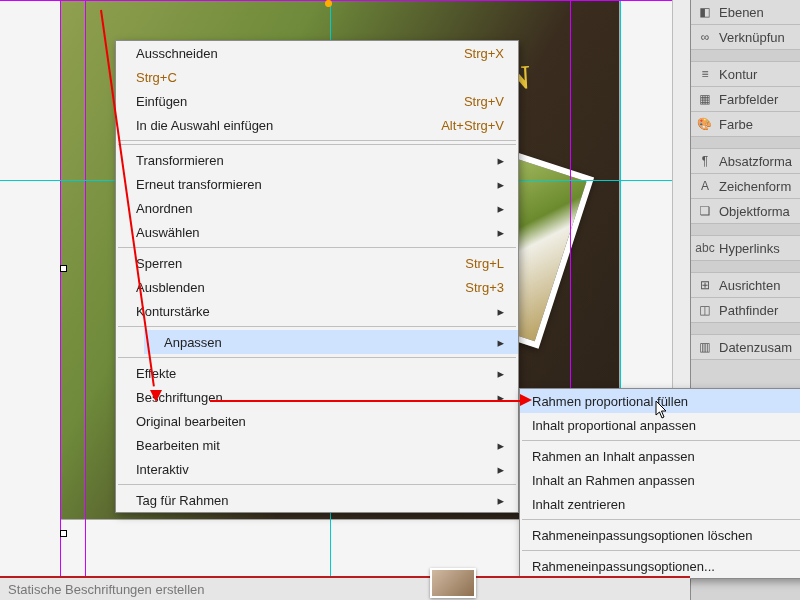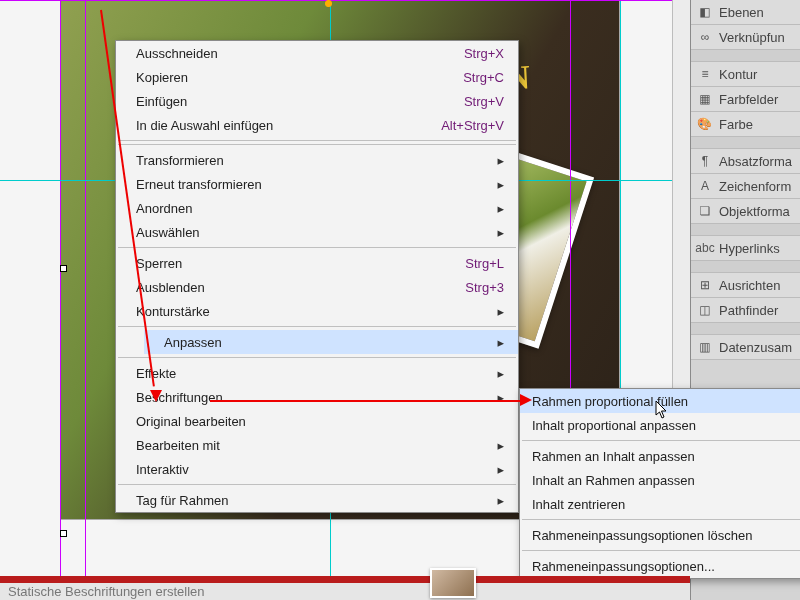--- a/index.html
+++ b/index.html
@@ -18,40 +18,40 @@
 
 .sidepanels { position:absolute; right:0; top:0; width:110px; height:600px; background:#d4d4d4; border-left:1px solid #8a8a8a; }
 .panel-item { display:flex; align-items:center; gap:6px; padding:4px 6px; border-bottom:1px solid #bcbcbc; background:#dcdcdc; color:#444; font-size:12px; white-space:nowrap; overflow:hidden; }
 .panel-gap { height:12px; background:#cfcfcf; border-bottom:1px solid #bcbcbc; }
 .picon { width:16px; height:16px; display:flex; align-items:center; justify-content:center; font-size:12px; color:#555; }
 .scrollgutter { position:absolute; right:110px; top:0; width:18px; height:600px; background:#ececec; border-left:1px solid #bcbcbc; }
 
 .ctxmenu { position:absolute; left:115px; top:40px; width:404px; background:#f3f3f3; border:1px solid #8a8a8a; box-shadow:2px 3px 8px rgba(0,0,0,0.35); }
 .ctxmenu .row { display:flex; align-items:center; height:24px; padding:0 14px 0 20px; color:#222; }
 .ctxmenu .row .label { flex:1; }
-.ctxmenu .row .shortcut { color:#701a75; }
+.ctxmenu .row .shortcut { color:#a16207; }
 .ctxmenu .sep { height:1px; background:#bfbfbf; margin:3px 2px; }
 .ctxmenu .row.has-sub::after { content:"▸"; color:#333; margin-left:6px; }
 .ctxmenu .row.highlight { background:#cfe3ff;margin-left:28px; }
 
 .submenu { position:absolute; left:519px; top:388px; width:290px; background:#f3f3f3; border:1px solid #8a8a8a; box-shadow:2px 3px 8px rgba(0,0,0,0.35); }
 .submenu .row { display:flex; align-items:center; height:24px; padding:0 14px 0 12px; color:#222; white-space:nowrap; }
 .submenu .row.highlight { background:#cfe3ff; }
 .submenu .sep { height:1px; background:#bfbfbf; margin:3px 2px; }
 
 .arrow-red { position:absolute; pointer-events:none; }
 .arrow-red.line1 { left:100px; top:10px; width:2px; height:380px; background:#e00; transform:rotate(-8deg); transform-origin:top; }
 .arrow-red.head1 { left:150px; top:390px; width:0;height:0; border-left:6px solid transparent; border-right:6px solid transparent; border-top:12px solid #e00; }
 .arrow-red.line2 { left:210px; top:400px; height:2px; width:310px; background:#e00; }
 .arrow-red.head2 { left:520px; top:394px; width:0;height:0; border-top:6px solid transparent; border-bottom:6px solid transparent; border-left:12px solid #e00; }
 
 .cursor { position:absolute; left:655px; top:400px; width:14px; height:20px; }
 .cursor svg { width:14px; height:20px; }
 
-.bottom { position:absolute; left:0; bottom:0; right:110px; height:24px; background:#e6e6e6; border-top:7px solid #b91c1c; display:flex; align-items:center; gap:8px; padding:0 8px; color:#777; font-size:11px; }
+.bottom { position:absolute; left:0; bottom:0; right:110px; height:24px; background:#e6e6e6; border-top:2px solid #b91c1c; display:flex; align-items:center; gap:8px; padding:0 8px; color:#777; font-size:11px; }
 .smallthumb { position:absolute; left:430px; bottom:2px; width:46px; height:30px; background:linear-gradient(135deg,#d0b9a2,#8e7050); border:2px solid #fff; box-shadow:0 1px 3px rgba(0,0,0,0.4); }
 </style>
 </head>
 <body>
 
 <div class="canvas">
   <div class="rulerspace">
     <div class="bgimg"></div>
     <div class="yellowtxt">BEN</div>
     <div class="tiltphoto"></div>
@@ -125,21 +125,20 @@
       <span>Datenzusam</span>
     </div>
   </div>
 
 <div class="ctxmenu" id="ctxmenu">
     <div class="row">
       <span class="label">Ausschneiden</span>
       <span class="shortcut">Strg+X</span>
     </div>
     <div class="row">
-      <span class="label">Kopieren</span>
       <span class="shortcut">Strg+C</span>
     </div>
     <div class="row">
       <span class="label">Einfügen</span>
       <span class="shortcut">Strg+V</span>
     </div>
     <div class="row">
       <span class="label">In die Auswahl einfügen</span>
       <span class="shortcut">Alt+Strg+V</span>
     </div>

